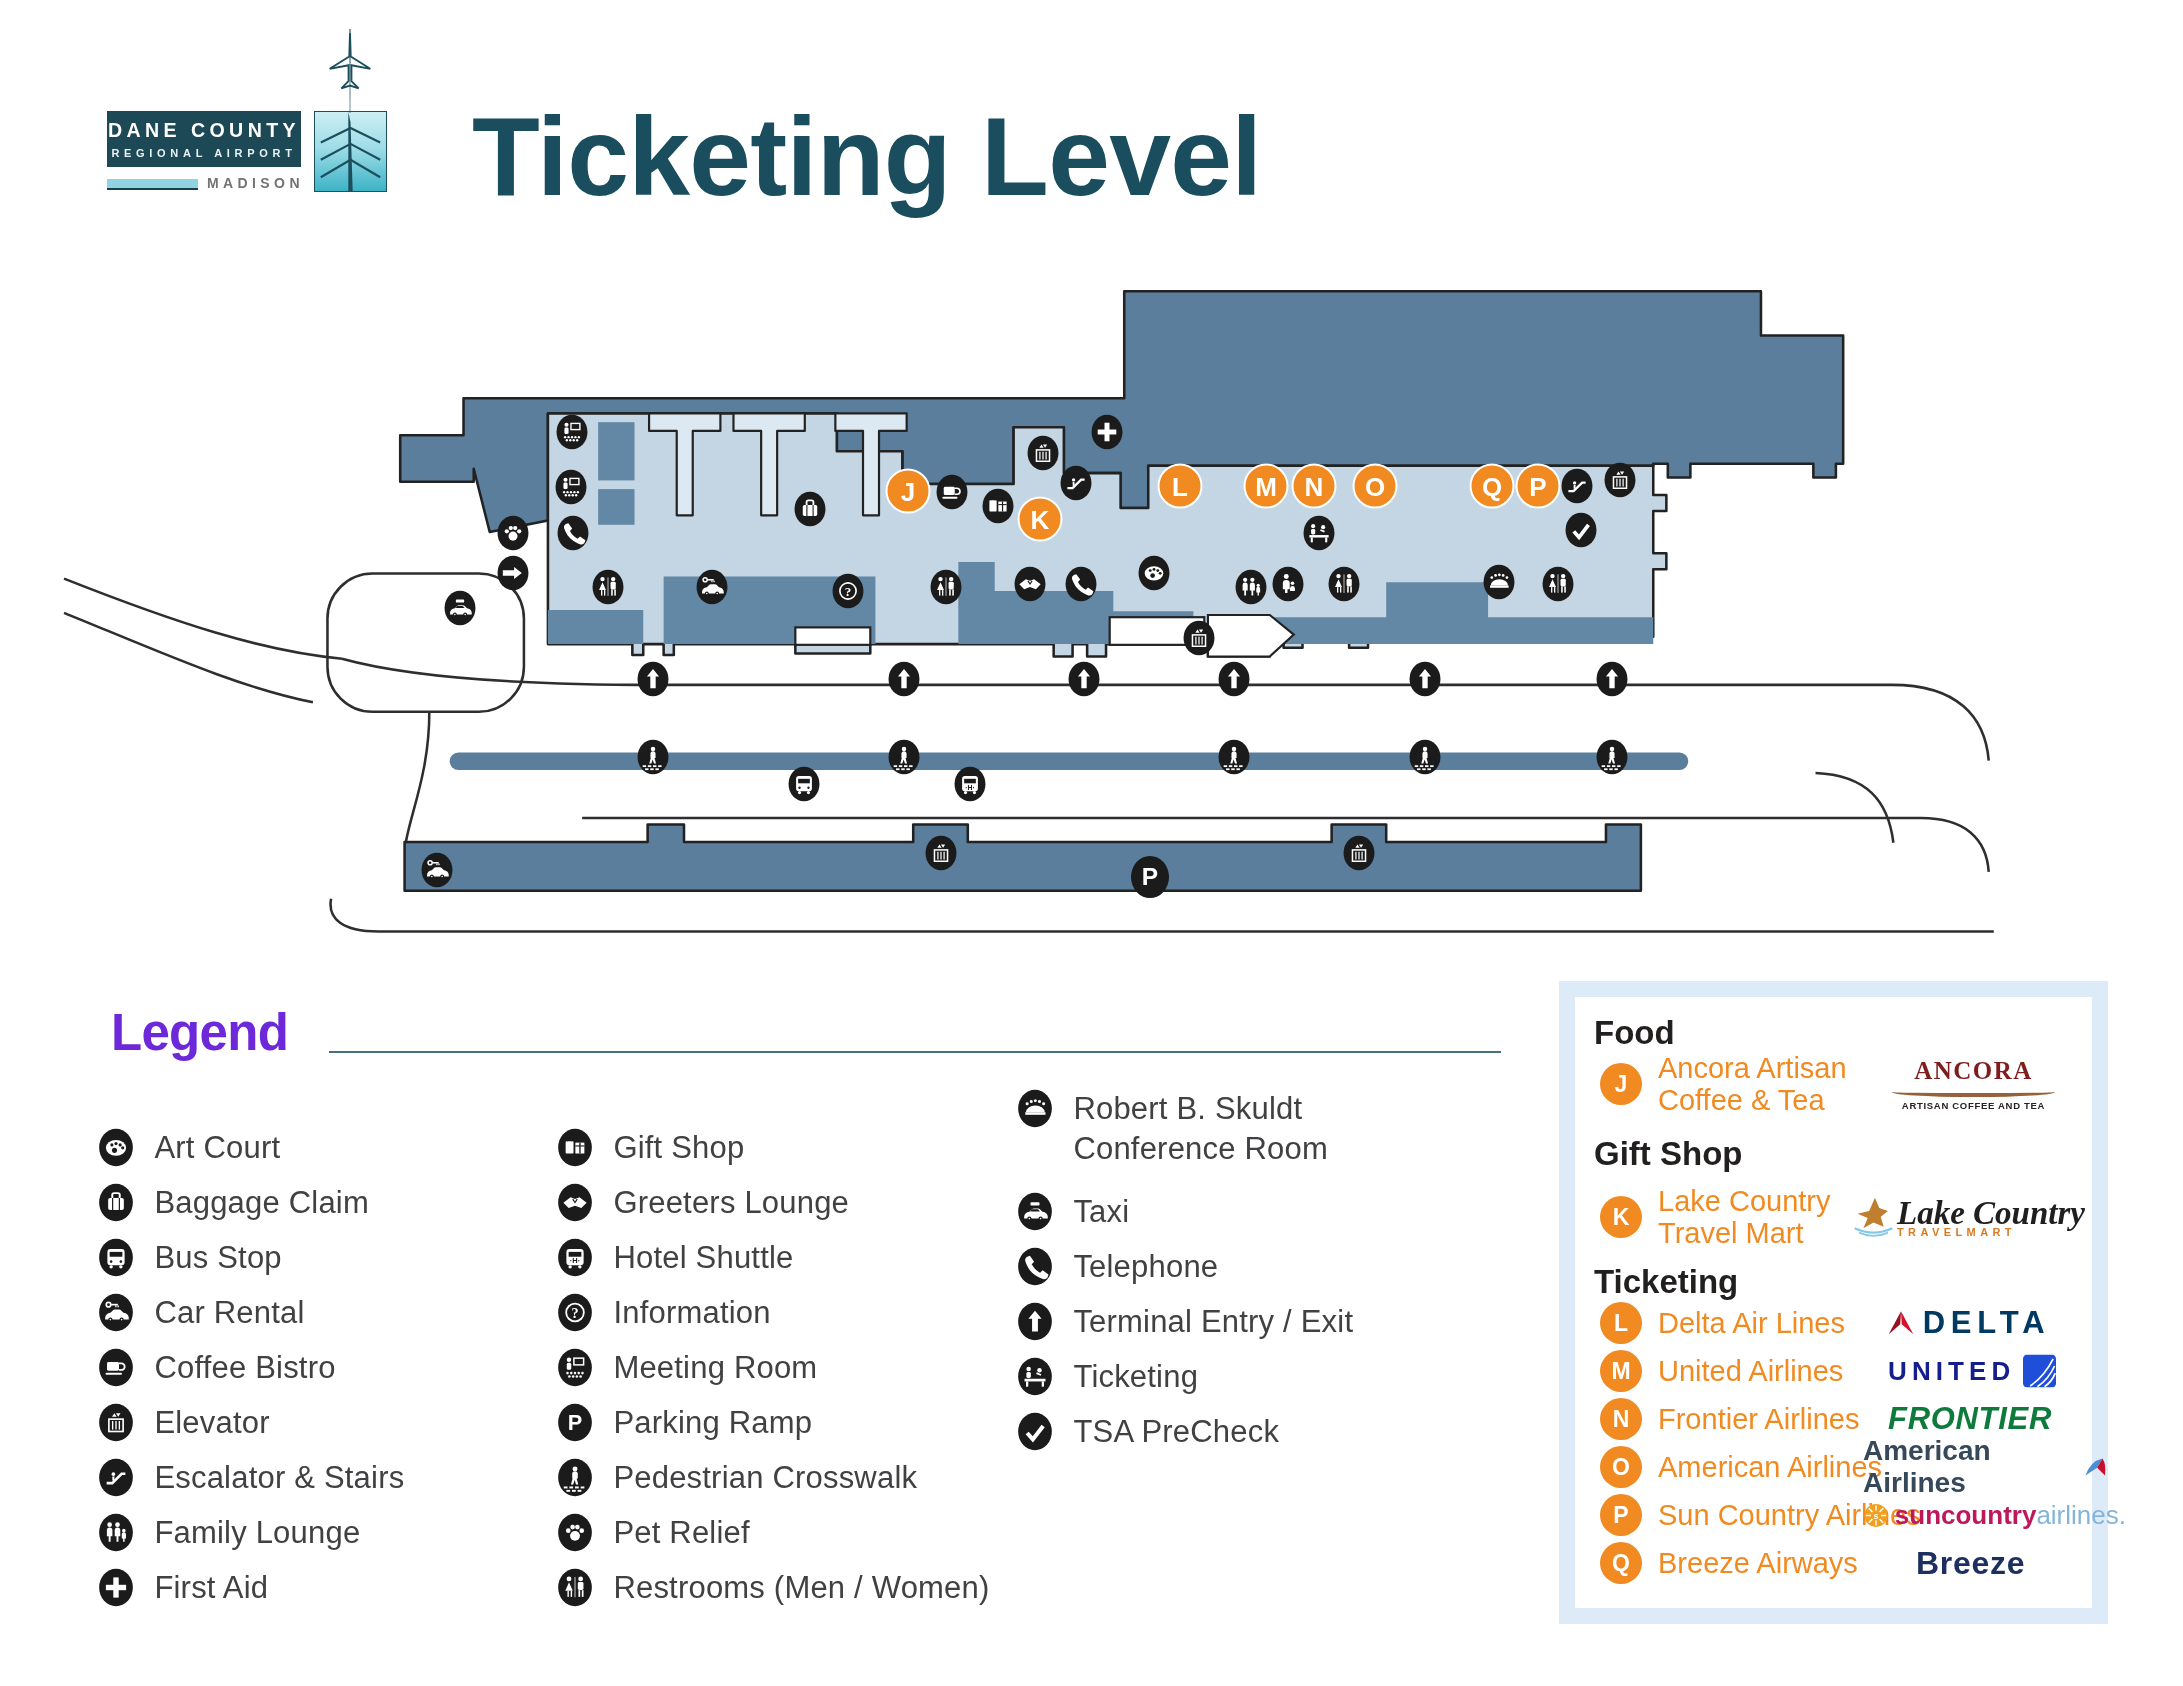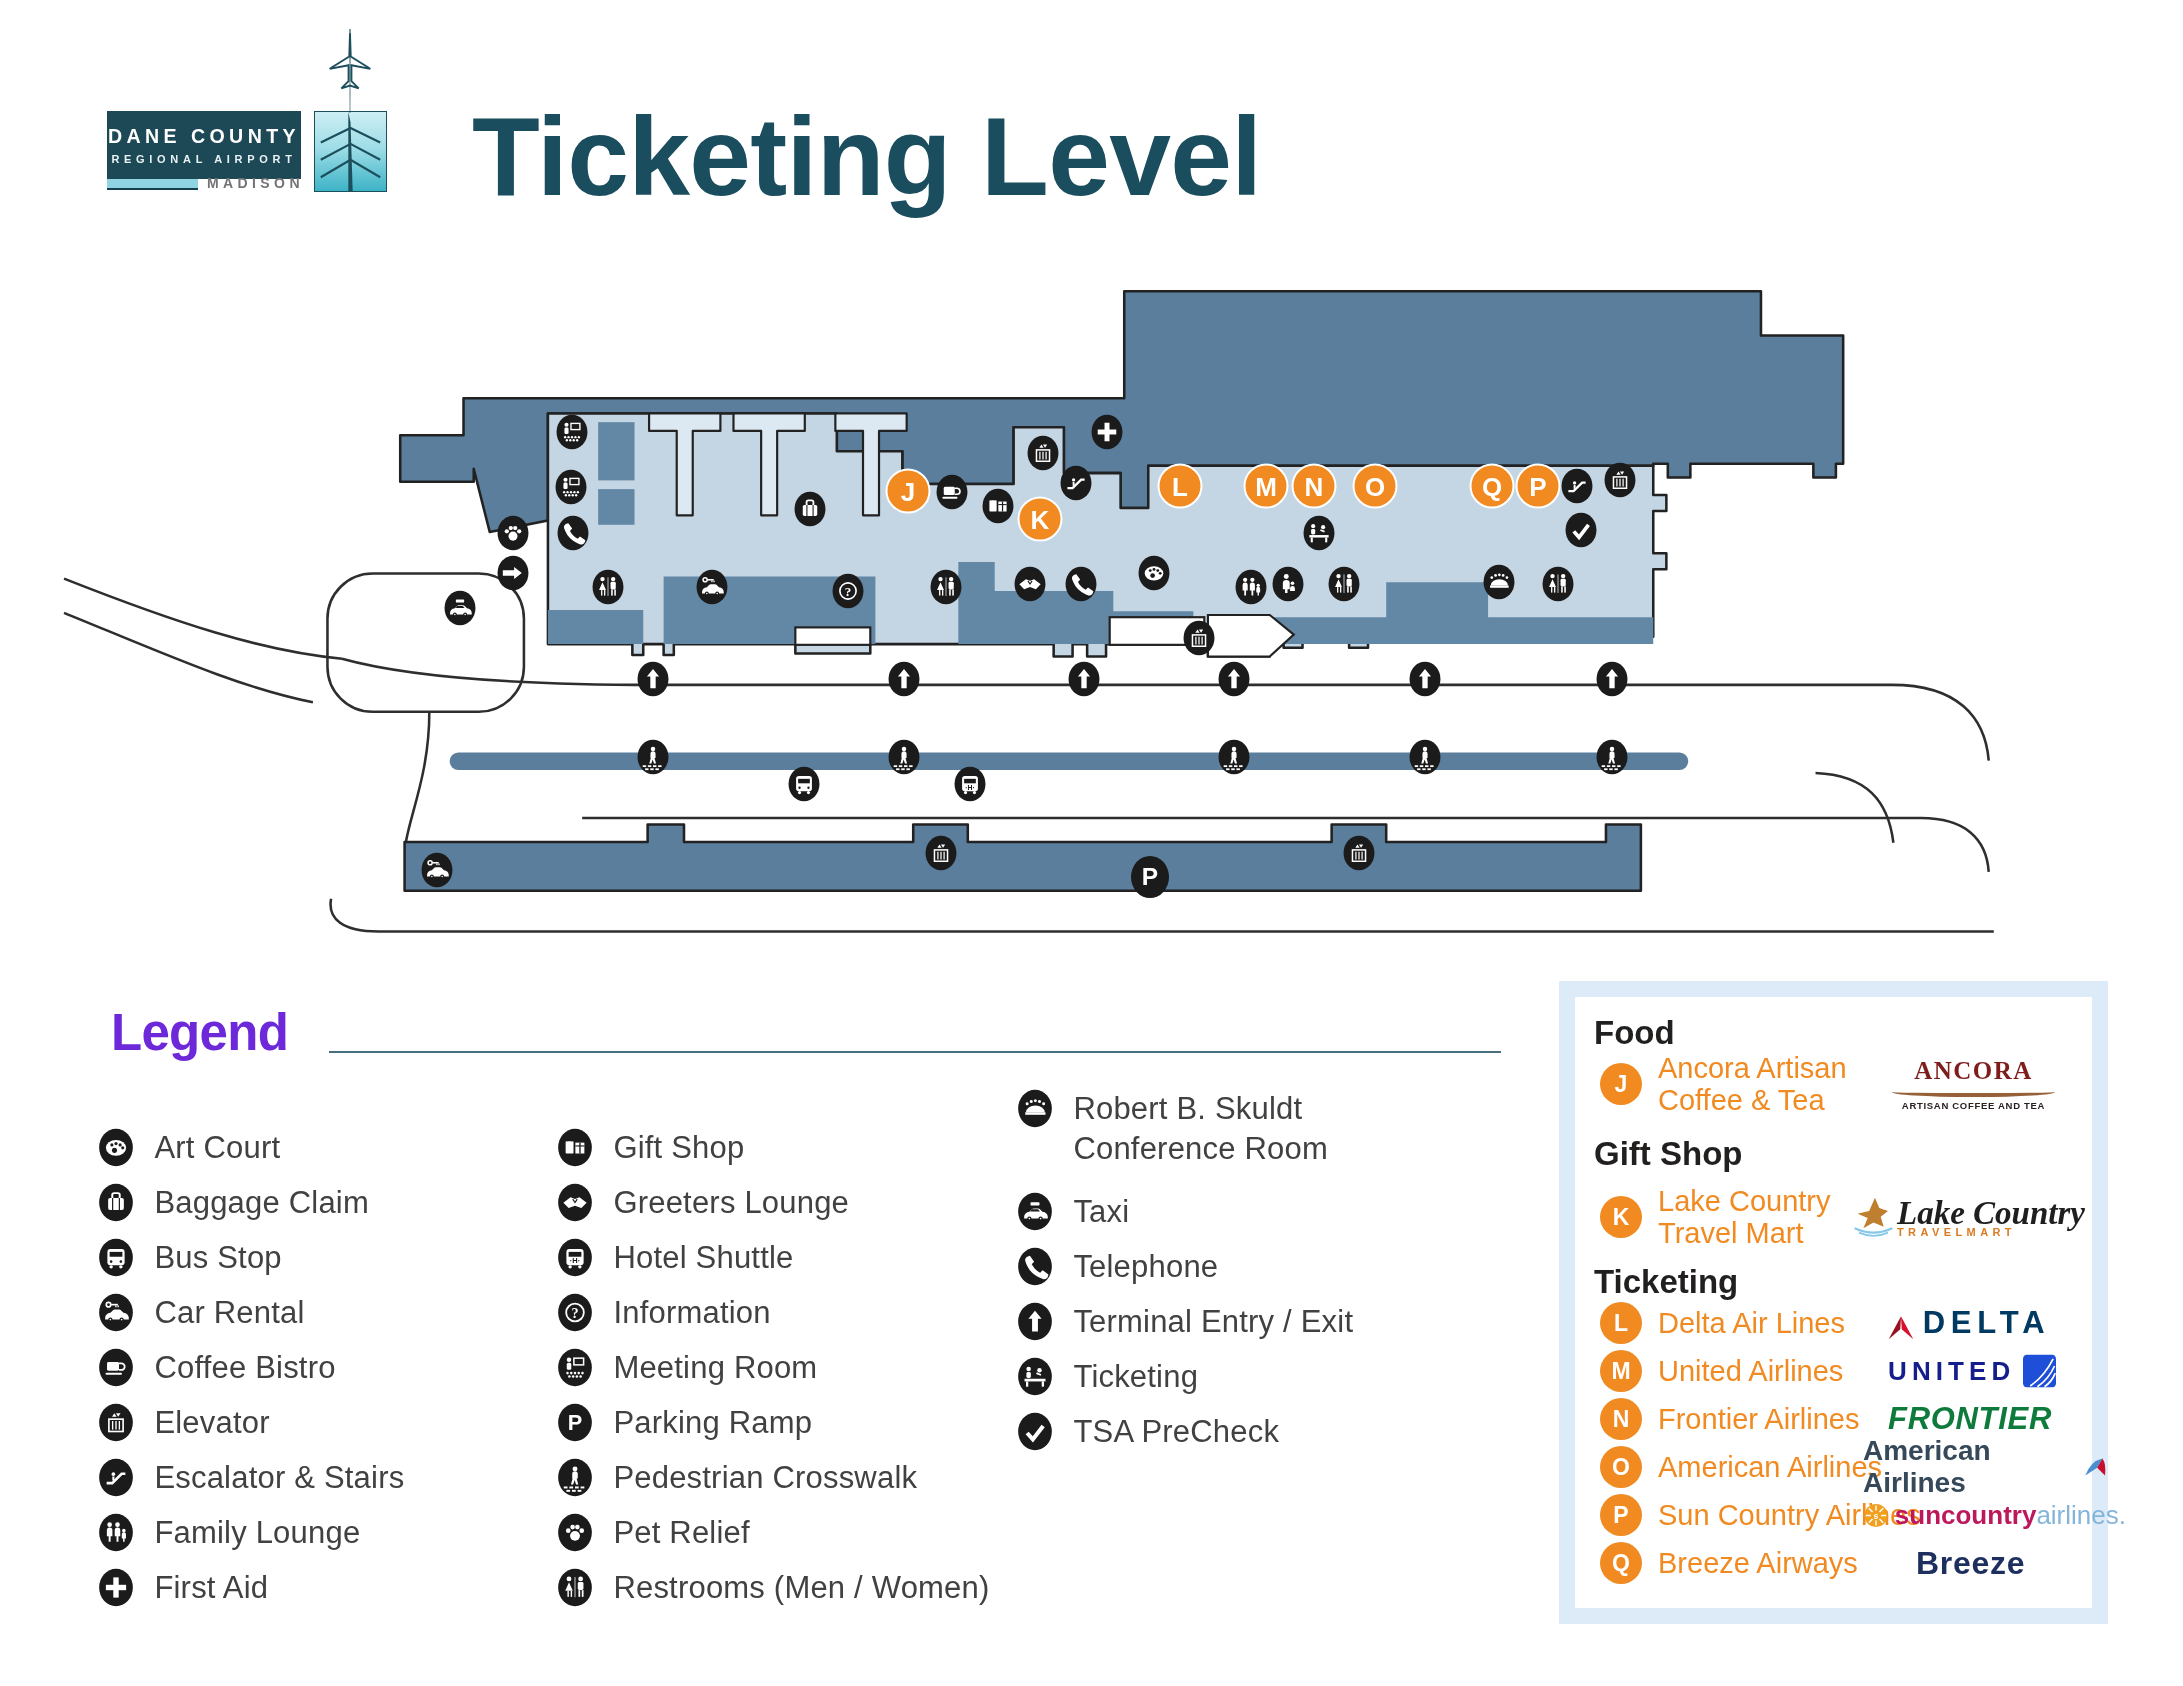--- a/index.html
+++ b/index.html
@@ -4,21 +4,21 @@
 <style>
   :root{
     --dark:#5a7e9c; --light:#c4d5e3; --counter:#dce9f2; --ink:#1b1b1b;
     --teal:#1a4d5e; --orange:#f18a21; --label:#414042; --panelbg:#dcebf7;
   }
   html,body{margin:0;padding:0;background:#fff;}
   body{font-family:"Liberation Sans",sans-serif;}
   .page{position:relative;width:2183px;height:1687px;background:#fff;overflow:hidden;}
 
   
-  .logo-rect{position:absolute;left:107px;top:111px;width:194px;height:68px;background:#1d4956;
+  .logo-rect{position:absolute;left:107px;top:111px;width:194px;height:56px;background:#1d4956;
     display:flex;flex-direction:column;justify-content:center;align-items:center;gap:4.4px;}
   .logo-l1{color:#fff;font-weight:700;font-size:19.6px;letter-spacing:4.4px;white-space:nowrap;}
   .logo-l2{color:#e8f2f4;font-weight:700;font-size:11px;letter-spacing:4.7px;white-space:nowrap;}
   .logo-bar{position:absolute;left:107px;top:179px;width:91px;height:8.7px;background:#8fd4e0;border-bottom:2.9px solid #14404e;}
   .logo-city{position:absolute;left:207px;top:175px;font-weight:700;font-size:14px;letter-spacing:4.4px;color:#737373;}
   .logo-art{position:absolute;left:314px;top:111px;width:71px;height:79px;
     background:linear-gradient(#cdeef4,#9fdde7 45%,#3db3c6);border:1.5px solid #1c4e5c;}
   .logo-plane{position:absolute;left:321px;top:29px;width:58px;height:84px;}
   .page-title{position:absolute;left:472px;top:93px;font-size:111px;font-weight:700;color:#1a4d5e;letter-spacing:-0.7px;}
 
@@ -56,21 +56,21 @@
   .p-logo{position:absolute;transform:translate(0,-50%);}
 
   
   .ancora{width:189px;text-align:center;}
   .ancora .aw{font-family:"Liberation Serif",serif;font-weight:700;font-size:25px;color:#7f1d1d;letter-spacing:1.5px;}
   .ancora .arc{height:6.5px;margin:1.5px 13px 2.9px;border-bottom:4.4px solid #96603a;border-radius:50%;}
   .ancora .asub{font-size:9.5px;font-weight:700;color:#272120;letter-spacing:0.7px;}
   .lake{display:flex;align-items:center;}
   .lake .lscript{font-family:"Liberation Serif",serif;font-style:italic;font-weight:700;font-size:33px;color:#1f1f1f;white-space:nowrap;}
   .lake .lsub{font-size:11px;font-weight:700;color:#d97b22;letter-spacing:4.4px;margin-top:-5.8px;}
-  .delta{display:flex;align-items:flex-end;gap:8.7px;}
+  .delta{display:flex;align-items:center;gap:8.7px;}
   .delta .dword{font-size:31px;font-weight:700;color:#003a63;letter-spacing:5.8px;}
   .united .uword{font-size:26px;font-weight:700;color:#141e8c;letter-spacing:5.1px;}
   .united{display:flex;align-items:center;gap:7.3px;}
   .frontier .fword{font-size:31px;font-weight:700;font-style:italic;color:#0e7a3b;letter-spacing:0.7px;}
   .american{display:flex;align-items:center;gap:5.8px;}
   .american .aaword{font-size:28px;font-weight:600;color:#36495a;}
   .sun{display:flex;align-items:center;gap:5.8px;}
   .sun .sw1{font-size:26px;font-weight:800;color:#be185d;}
   .sun .sw2{font-size:26px;font-weight:400;color:#85b4d9;}
   .breeze{position:relative;}

